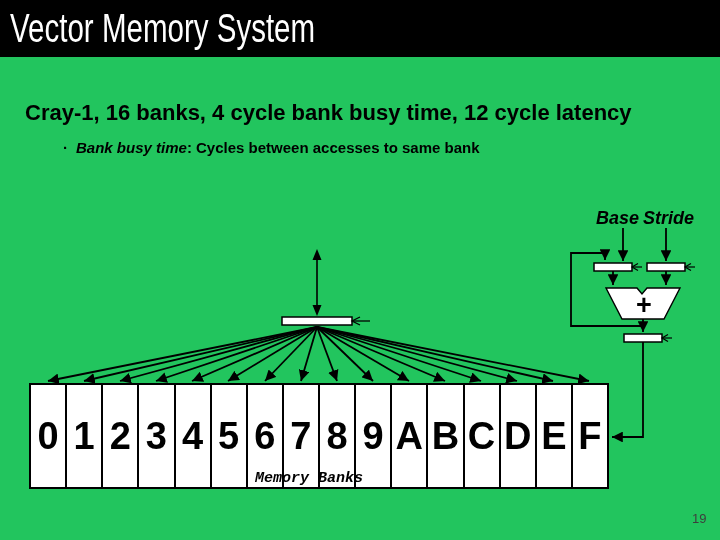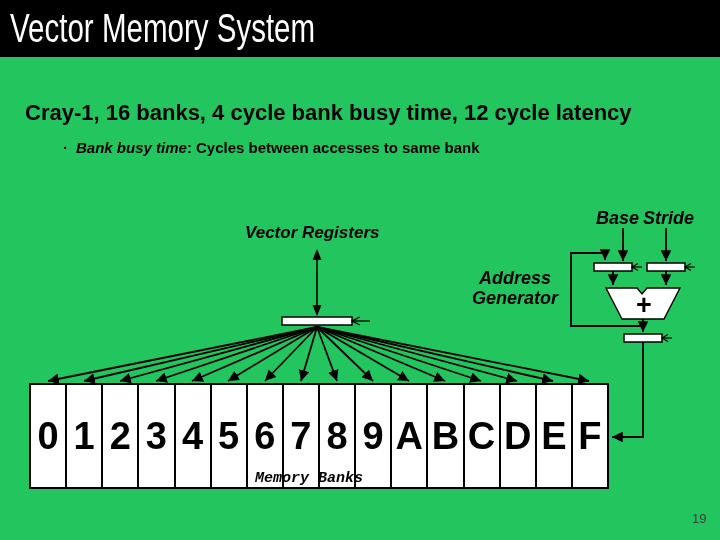--- a/index.html
+++ b/index.html
@@ -45,25 +45,22 @@
   <div class="title-bar">
     <span class="title-text">Vector Memory System</span>
   </div>
 
   <div class="heading">Cray-1, 16 banks, 4 cycle bank busy time, 12 cycle latency</div>
 
   <div class="bullet-line">
     <span class="marker">·</span><span class="term">Bank busy time</span><span class="rest">: Cycles between accesses to same bank</span>
   </div>
 
-  <div class="lbl lbl-vector-registers">Vector Registers</div>
   <div class="lbl lbl-base">Base</div>
   <div class="lbl lbl-stride">Stride</div>
-  <div class="lbl lbl-address-generator">Address
-Generator</div>
   <div class="lbl lbl-memory-banks">Memory Banks</div>
 
   <svg class="wires" viewBox="0 0 720 540">
     <defs>
       <marker id="ah" viewBox="0 0 10 10" refX="10" refY="5" markerWidth="6" markerHeight="6" orient="auto">
         <path d="M0,0 L10,5 L0,10 z" fill="#000"></path>
       </marker>
     </defs>
 
     <g>

